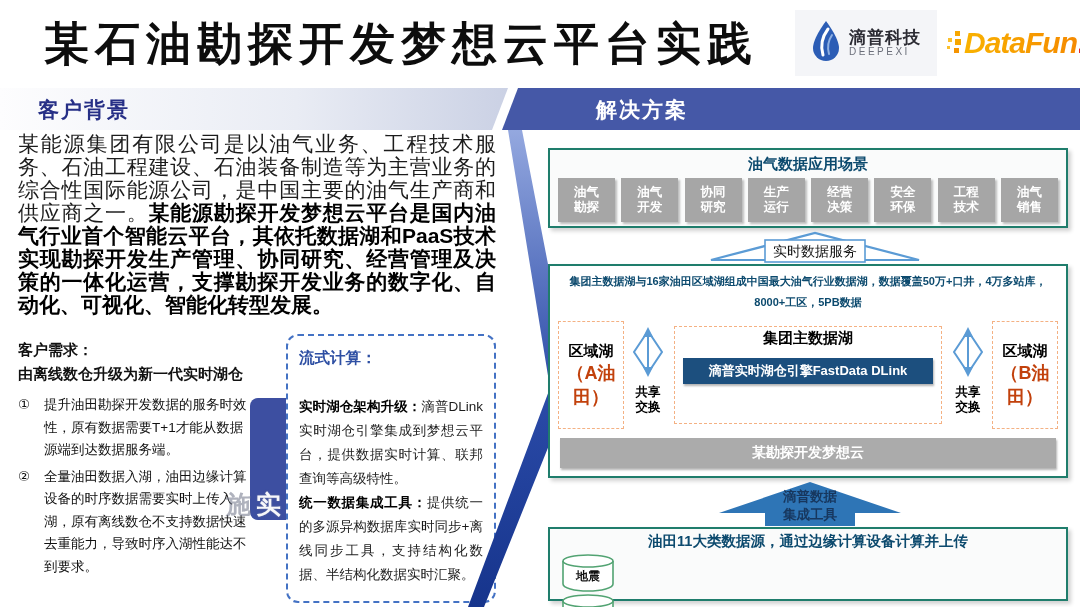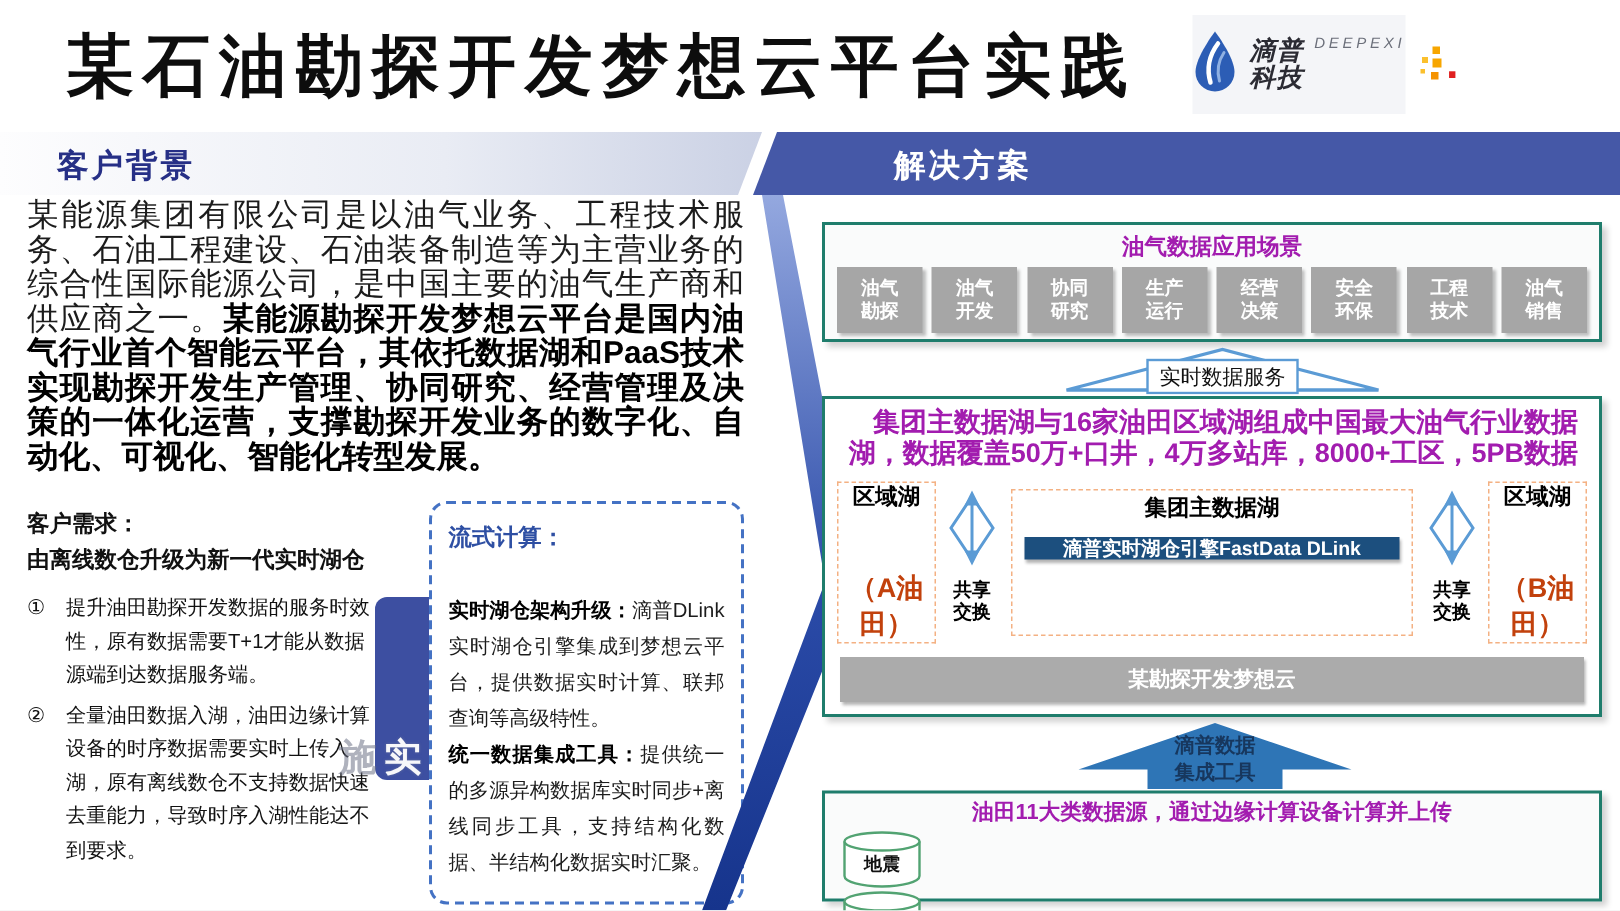--- a/index.html
+++ b/index.html
@@ -4,21 +4,21 @@
 <style>
   * { margin:0; padding:0; box-sizing:border-box; }
   body { background:#e8e8e8; font-family:"Liberation Sans","DejaVu Sans",sans-serif; }
   .canvas { position:relative; width:1080px; height:607px; background:#ffffff; overflow:hidden; margin:0 auto; }
 
   
   .page-title { position:absolute; left:44px; top:14px; font-family:"Liberation Serif","DejaVu Serif",serif;
     font-weight:bold; font-size:45px; letter-spacing:6px; color:#0d0d0d; white-space:nowrap; }
   .deepexi-card { position:absolute; left:795px; top:10px; width:142px; height:66px; background:#f4f5f8;
     display:flex; align-items:center; justify-content:center; gap:8px; }
-  .deepexi-text { display:flex; flex-direction:row; line-height:1.05;font-style:italic; }
+  .deepexi-text { display:flex; flex-direction:column; line-height:1.05; }
   .deepexi-cn { font-size:17px; font-weight:bold; color:#2b2b33; letter-spacing:1px; }
   .deepexi-en { font-size:10px; color:#6b6f7a; letter-spacing:2.5px; }
   .datafun { position:absolute; left:946px; top:26px; display:flex; align-items:flex-start; }
   .datafun-text { font-size:30px; font-weight:bold; font-style:italic;
     background:linear-gradient(90deg,#f9b200,#f58a00); -webkit-background-clip:text; background-clip:text; color:transparent; letter-spacing:-1px; }
   .datafun-dot { font-size:30px; font-weight:bold; color:#e02020; }
 
   
   .band-left { position:absolute; left:0; top:88px; width:540px; height:42px;
     background:linear-gradient(90deg,#fdfdfe 0%,#e9ecf4 55%,#c6cde2 100%); }
@@ -47,53 +47,53 @@
     border-radius:12px; padding:12px 11px; background:#ffffff; }
   .services-title { font-size:15.5px; font-weight:bold; color:#2e4fa3; margin-bottom:26px; }
   .services-item { font-size:13.5px; line-height:24px; color:#1c1c1c; text-align:justify; }
   .services-item .label { font-weight:bold; color:#000; }
 
   
   .chevron { position:absolute; left:440px; top:88px; }
 
   
   .teal-box { position:absolute; border:2.5px solid #1f7d6c; background:#fafbfb; box-shadow:3px 3px 4px rgba(0,0,0,0.18); }
-  .box-title { text-align:center; font-weight:bold; color:#a21caf; }
+  .box-title { text-align:center; font-weight:bold; color:#0c4a6e; }
 
   
   .box1 { left:548px; top:148px; width:520px; height:80px; }
   .box1 .box-title { font-size:15px; margin-top:5px; }
   .scenario-row { display:flex; justify-content:space-between; padding:4px 8px 0 8px; }
   .scenario-box { width:57px; height:44px; background:#a6a6a6; color:#fff; font-size:12.5px; font-weight:bold;
     display:flex; flex-direction:column; align-items:center; justify-content:center; line-height:15px;
     box-shadow:2px 2px 2px rgba(0,0,0,0.25); }
 
   
   .arrow1 { position:absolute; left:705px; top:229px; }
   .arrow2 { position:absolute; left:715px; top:479px; }
 
   
   .box2 { left:548px; top:264px; width:520px; height:214px; background:#ffffff; }
-  .box2 .box-title { font-size:18px; line-height:21px; padding:5px 14px 0 14px;text-align:right; }
+  .box2 .box-title { font-size:11px; line-height:21px; padding:5px 14px 0 14px; }
   .lake-row { display:flex; align-items:stretch; padding:8px 8px 0 8px; height:116px; }
   .region-box { width:66px; border:1.5px dashed #f4b183; background:#fff; display:flex; flex-direction:column;
-    align-items:center; justify-content:space-between; text-align:center; }
+    align-items:center; justify-content:center; text-align:center; }
   .region-name { font-size:15px; font-weight:bold; color:#000; }
   .region-sub { font-size:18px; font-weight:bold; color:#c2410c; }
   .exchange { width:48px; display:flex; flex-direction:column; align-items:center; justify-content:flex-start; padding-top:4px; }
   .exchange-label { font-size:12.5px; font-weight:bold; color:#000; line-height:15px; text-align:center; }
   .main-lake { flex:1; border:1.5px dashed #f4b183; background:#fff; margin:5px 2px; padding:2px 8px 6px 8px;
     display:flex; flex-direction:column; }
   .main-lake-title { font-size:15px; font-weight:bold; text-align:center; color:#000; margin-bottom:3px; }
   .engine-row { display:flex; gap:7px; }
   .engine-box { flex:1; height:30px; display:flex; align-items:center; justify-content:center;
     color:#fff; font-size:13px; font-weight:bold; box-shadow:1px 2px 2px rgba(0,0,0,0.3); }
   .engine-navy { background:#1c4f7e; }
   .engine-gray { background:#a6a6a6; }
-  .dlink-bar { height:15px; margin-top:7px; background:#1c4f7e; color:#fff; font-size:13px; font-weight:bold;
+  .dlink-bar { height:26px; margin-top:7px; background:#1c4f7e; color:#fff; font-size:13px; font-weight:bold;
     display:flex; align-items:center; justify-content:center; box-shadow:1px 2px 2px rgba(0,0,0,0.3); }
   .platform-bar { position:absolute; left:10px; right:10px; bottom:8px; height:30px; background:#ababab;
     color:#fff; font-size:14px; font-weight:bold; display:flex; align-items:center; justify-content:center;
     box-shadow:1px 2px 2px rgba(0,0,0,0.3); }
 
   
   .box3 { left:548px; top:527px; width:520px; height:74px; }
   .box3 .box-title { font-size:14.5px; margin-top:3px; }
   .cyl-row { display:flex; justify-content:space-between; padding:2px 10px 0 10px;flex-direction:column; }
 </style>
@@ -121,20 +121,21 @@
   <div class="datafun">
     <span style="margin:4px 2px 0 0;">
       <svg width="16" height="28" viewBox="0 0 16 28">
         <rect x="9" y="1" width="5" height="5" fill="#f7a600"></rect>
         <rect x="2" y="8" width="4" height="4" fill="#fbc02d"></rect>
         <rect x="9" y="9" width="6" height="6" fill="#f7a600"></rect>
         <rect x="1" y="16" width="3" height="3" fill="#fbc02d"></rect>
         <rect x="8" y="18" width="5" height="5" fill="#f59300"></rect>
       </svg>
     </span>
+    <span class="datafun-text">DataFun</span>
     <span class="datafun-dot">.</span>
   </div>
 
   <div class="band-left"></div>
   <div class="band-seam"></div>
   <div class="band-right"></div>
   <div class="band-left-label">客户背景</div>
   <div class="band-right-label">解决方案</div>
 
   <div class="bg-paragraph"><span>某能源集团有限公司是以油气业务、工程技术服务、石油工程建设、石油装备制造等为主营业务的综合性国际能源公司，是中国主要的油气生产商和供应商之一。</span><span class="bold">某能源勘探开发梦想云平台是国内油气行业首个智能云平台，其依托数据湖和PaaS技术实现勘探开发生产管理、协同研究、经营管理及决策的一体化运营，支撑勘探开发业务的数字化、自动化、可视化、智能化转型发展。</span></div>

